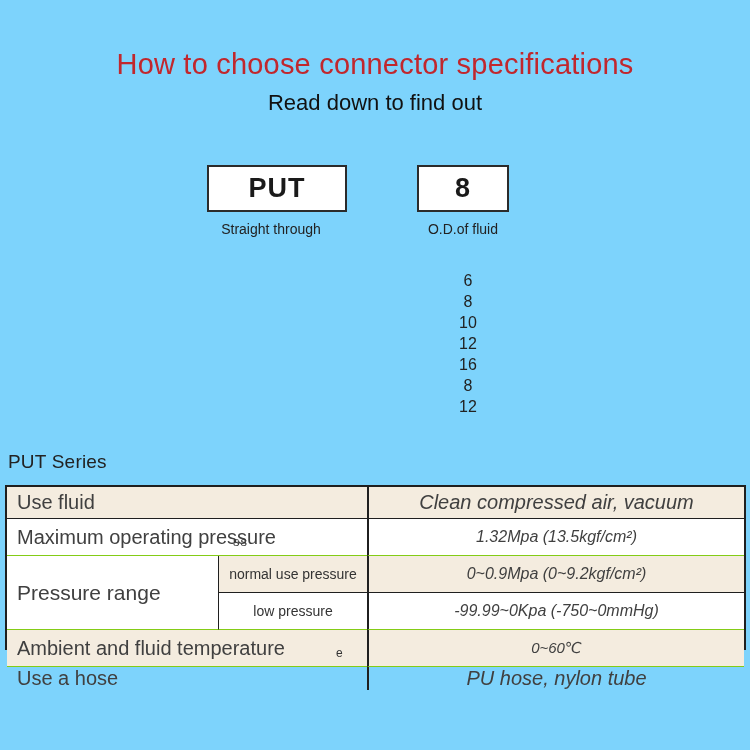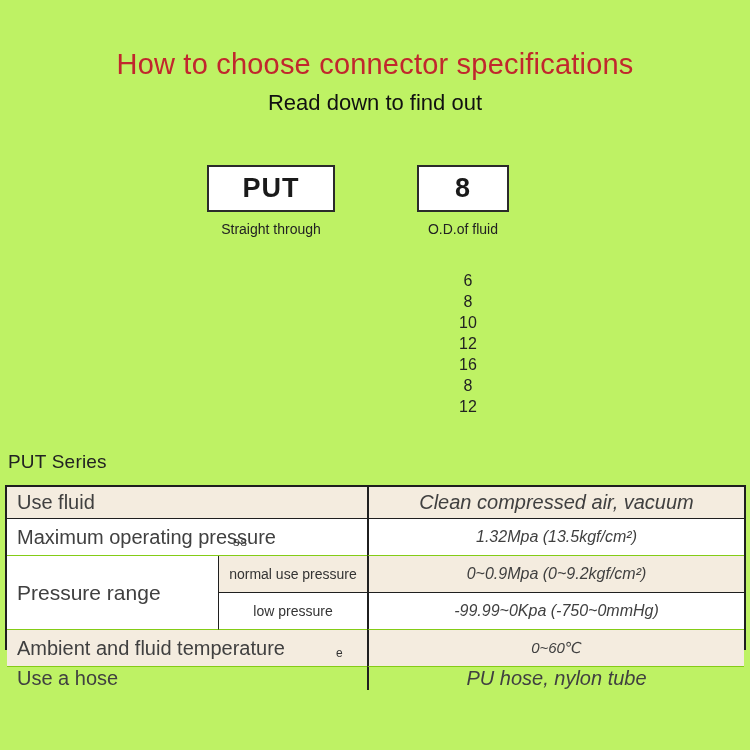--- a/index.html
+++ b/index.html
@@ -2,21 +2,21 @@
 <html><head>
 <meta charset="utf-8">
 <style>
   * { margin: 0; padding: 0; box-sizing: border-box; }
   html, body { background: #ffffff; }
   body { font-family: "Liberation Sans", "DejaVu Sans", sans-serif; }
   .canvas {
     position: relative;
     width: 750px;
     height: 750px;
-    background: #bef264;
+    background: #7dd3fc;
     overflow: hidden;
   }
   .title {
     position: absolute;
     top: 48px; left: 0; width: 750px;
     text-align: center;
     font-size: 29px;
     font-weight: 400;
     color: #c1272d;
     letter-spacing: 0.2px;
@@ -35,21 +35,21 @@
     border: 2px solid #2b2b2b;
     background: #ffffff;
     display: flex;
     align-items: center;
     justify-content: center;
     font-weight: 700;
     font-size: 27px;
     color: #1a1a1a;
     letter-spacing: 1px;
   }
-  .model-box { left: 207px; width: 128px; justify-content: center; }
+  .model-box { left: 207px; width: 140px; justify-content: center; }
   .size-box  { left: 417px; width: 92px; }
   .caption {
     position: absolute;
     top: 221px;
     font-size: 14px;
     color: #222222;
     text-align: center;
   }
   .caption-model { left: 171px; width: 200px; }
   .caption-size  { left: 363px; width: 200px; }

